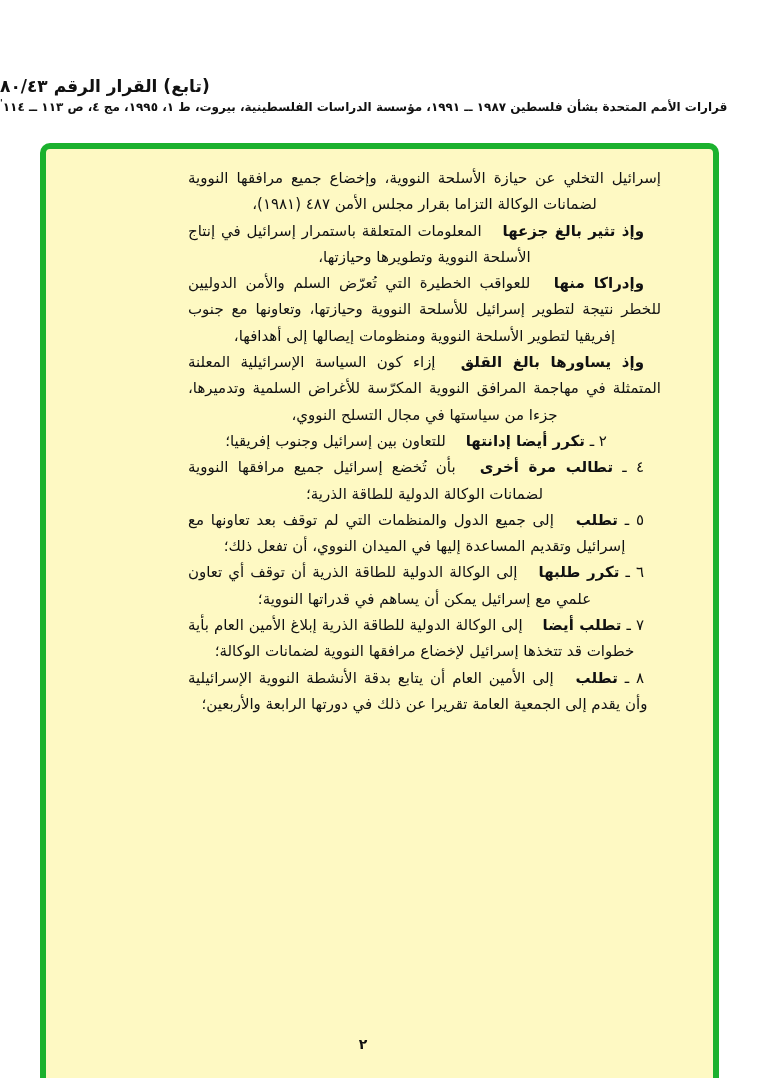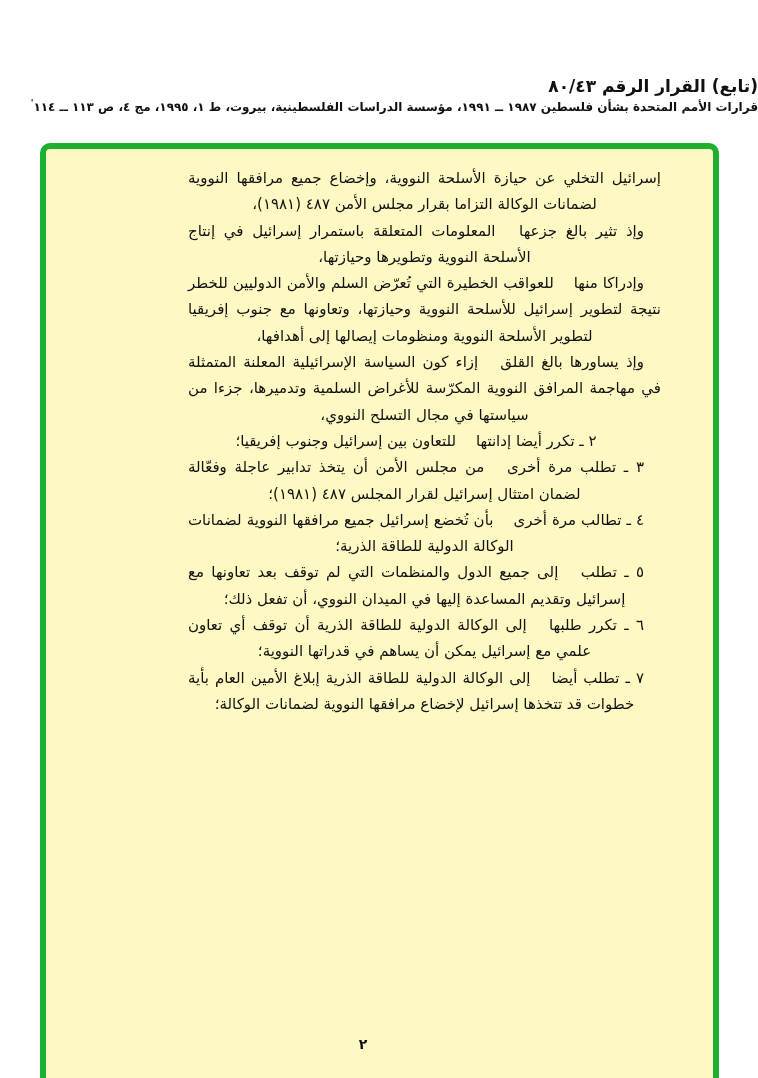--- a/index.html
+++ b/index.html
@@ -12,21 +12,21 @@
     font-family: "DejaVu Sans", sans-serif;
     color: #111111;
   }
   .page {
     position: relative;
     width: 758px;
     height: 1078px;
   }
   .header {
     direction: rtl;
-    text-align: right;
+    text-align: left;
     padding-top: 76px;
   }
   .title {
     font-size: 17px;
     font-weight: bold;
     letter-spacing: 0;
   }
   .subtitle {
     margin-top: 2px;
     font-size: 12px;
@@ -56,21 +56,21 @@
   }
   .para {
     margin: 0;
     text-align: justify;
     text-align-last: center;
   }
   .para.indent {
     text-indent: 17px;
   }
   .b {
-    font-weight: normal;
+    font-weight: bold;
     margin-left: 15px;
   }
   .num {
     font-weight: normal;
   }
   .page-number {
     position: absolute;
     top: 1036px;
     left: 340px;
     width: 46px;
@@ -97,29 +97,29 @@
 
       <p class="para indent"><span class="b">وإذ تثير بالغ جزعها</span> <span>المعلومات المتعلقة باستمرار إسرائيل في إنتاج الأسلحة النووية وتطويرها وحيازتها،</span></p>
 
       <p class="para indent"><span class="b">وإدراكا منها</span> <span>للعواقب الخطيرة التي تُعرّض السلم والأمن الدوليين للخطر نتيجة لتطوير إسرائيل للأسلحة النووية وحيازتها، وتعاونها مع جنوب إفريقيا لتطوير الأسلحة النووية ومنظومات إيصالها إلى أهدافها،</span></p>
 
       <p class="para indent"><span class="b">وإذ يساورها بالغ القلق</span> <span>إزاء كون السياسة الإسرائيلية المعلنة المتمثلة في مهاجمة المرافق النووية المكرّسة للأغراض السلمية وتدميرها، جزءا من سياستها في مجال التسلح النووي،</span></p>
 
 
       <p class="para indent"><span class="num">٢ ـ</span> <span class="b">تكرر أيضا إدانتها</span> <span>للتعاون بين إسرائيل وجنوب إفريقيا؛</span></p>
 
-      <p class="para indent"><span class="num">٣ ـ</span> <span class="b">تطلب مرة أخرى</span> <span>من مجلس الأمن أن يتخذ تدابير عاجلة وفعّالة لضمان امتثال إسرائيل لقرار المجلس ٤٨٧ (١٩٨١)؛</span></p>
 
       <p class="para indent"><span class="num">٤ ـ</span> <span class="b">تطالب مرة أخرى</span> <span>بأن تُخضع إسرائيل جميع مرافقها النووية لضمانات الوكالة الدولية للطاقة الذرية؛</span></p>
 
       <p class="para indent"><span class="num">٥ ـ</span> <span class="b">تطلب</span> <span>إلى جميع الدول والمنظمات التي لم توقف بعد تعاونها مع إسرائيل وتقديم المساعدة إليها في الميدان النووي، أن تفعل ذلك؛</span></p>
 
       <p class="para indent"><span class="num">٦ ـ</span> <span class="b">تكرر طلبها</span> <span>إلى الوكالة الدولية للطاقة الذرية أن توقف أي تعاون علمي مع إسرائيل يمكن أن يساهم في قدراتها النووية؛</span></p>
 
       <p class="para indent"><span class="num">٧ ـ</span> <span class="b">تطلب أيضا</span> <span>إلى الوكالة الدولية للطاقة الذرية إبلاغ الأمين العام بأية خطوات قد تتخذها إسرائيل لإخضاع مرافقها النووية لضمانات الوكالة؛</span></p>
 
+      <p class="para indent"><span class="num">٨ ـ</span> <span class="b">تطلب</span> <span>إلى الأمين العام أن يتابع بدقة الأنشطة النووية الإسرائيلية وأن يقدم إلى الجمعية العامة تقريرا عن ذلك في دورتها الرابعة والأربعين؛</span></p>
 
     </div>
   </div>
 
   <div class="page-number">٢</div>
 
 </div>
 
 </body></html>

